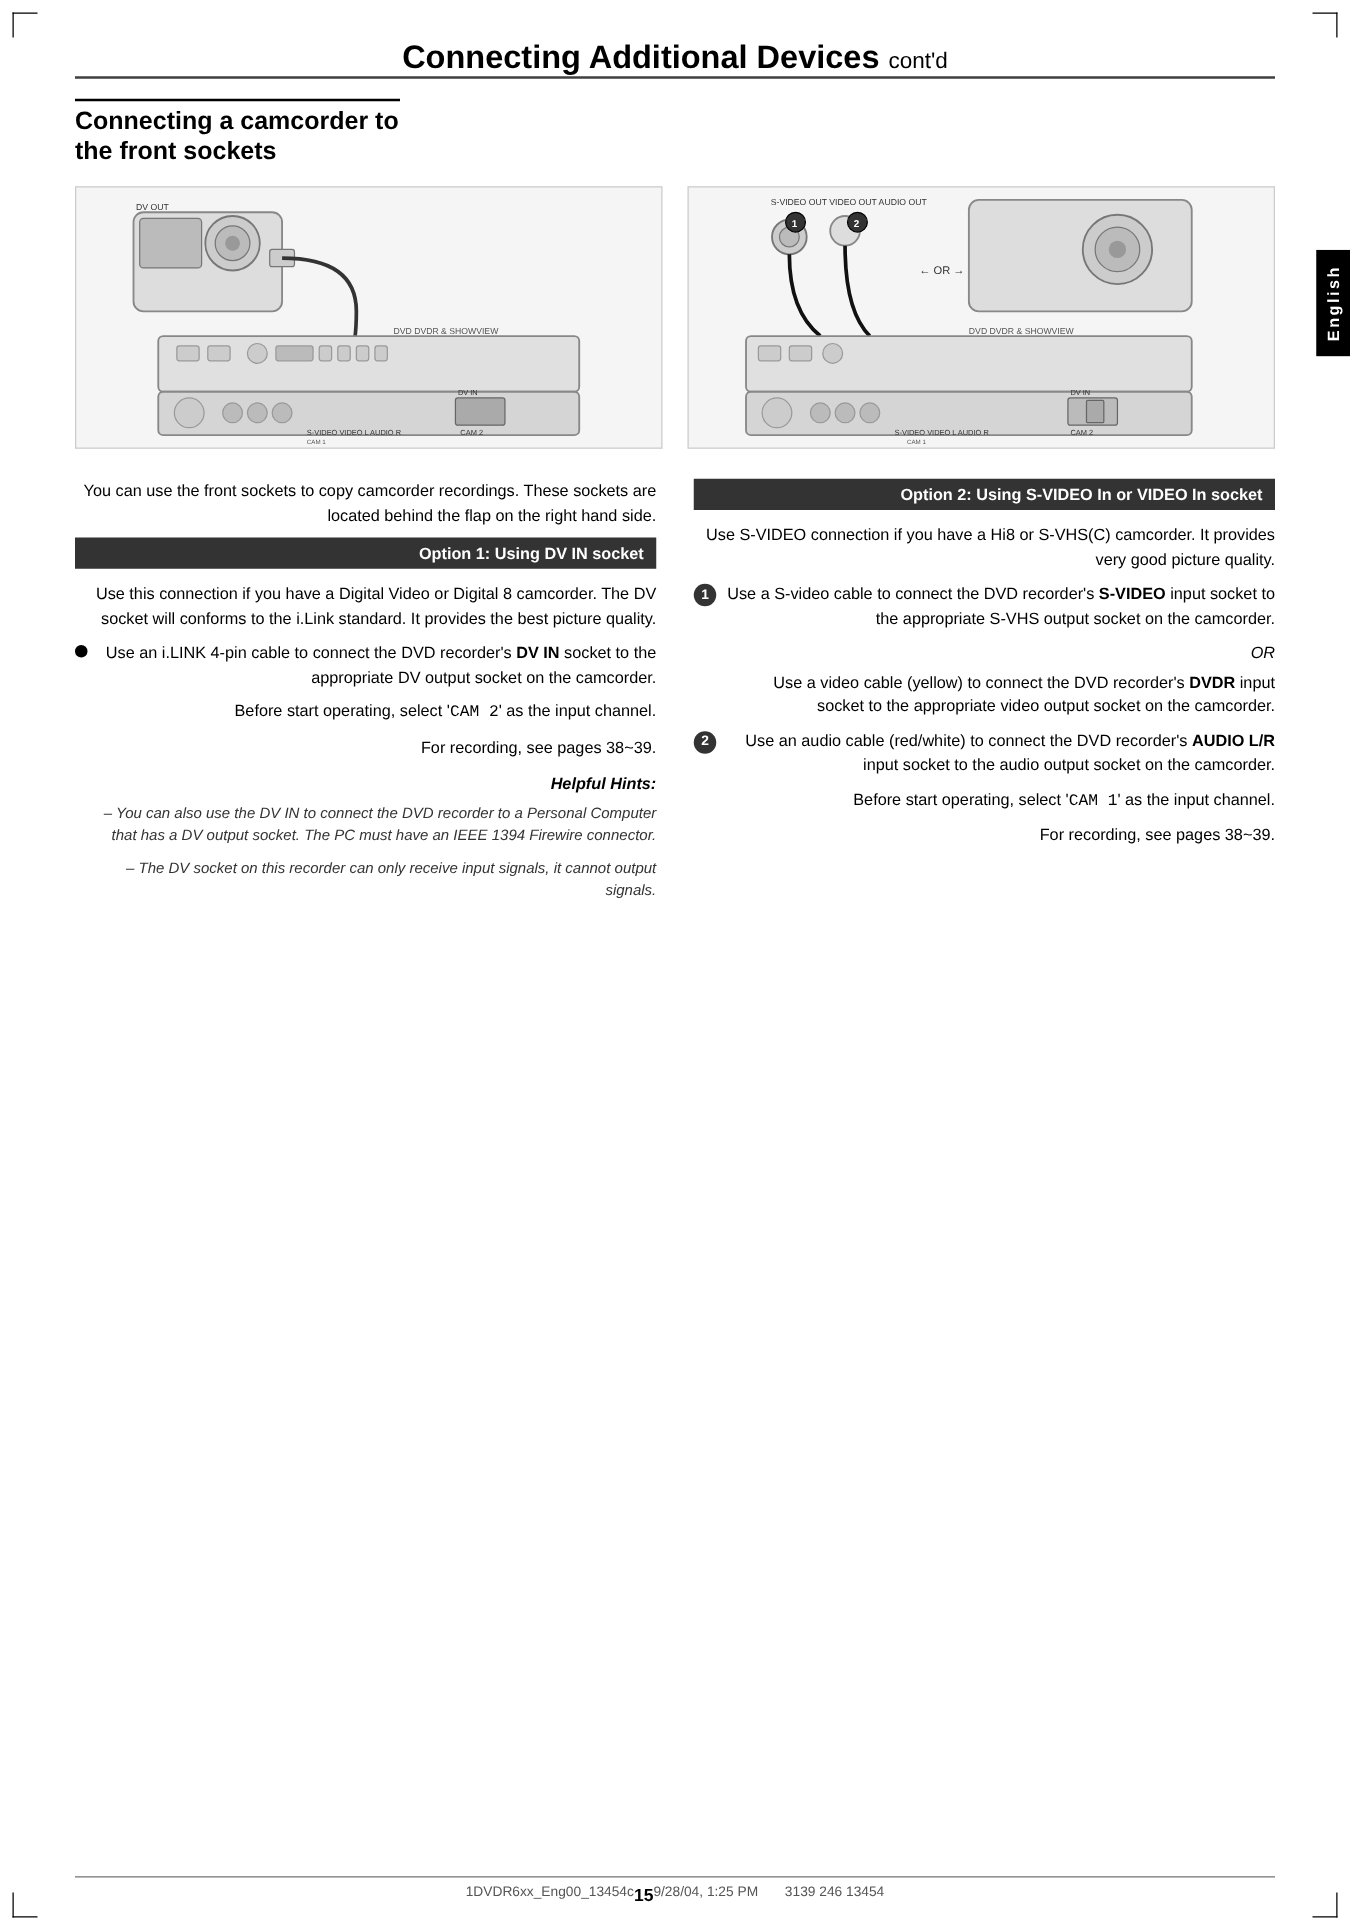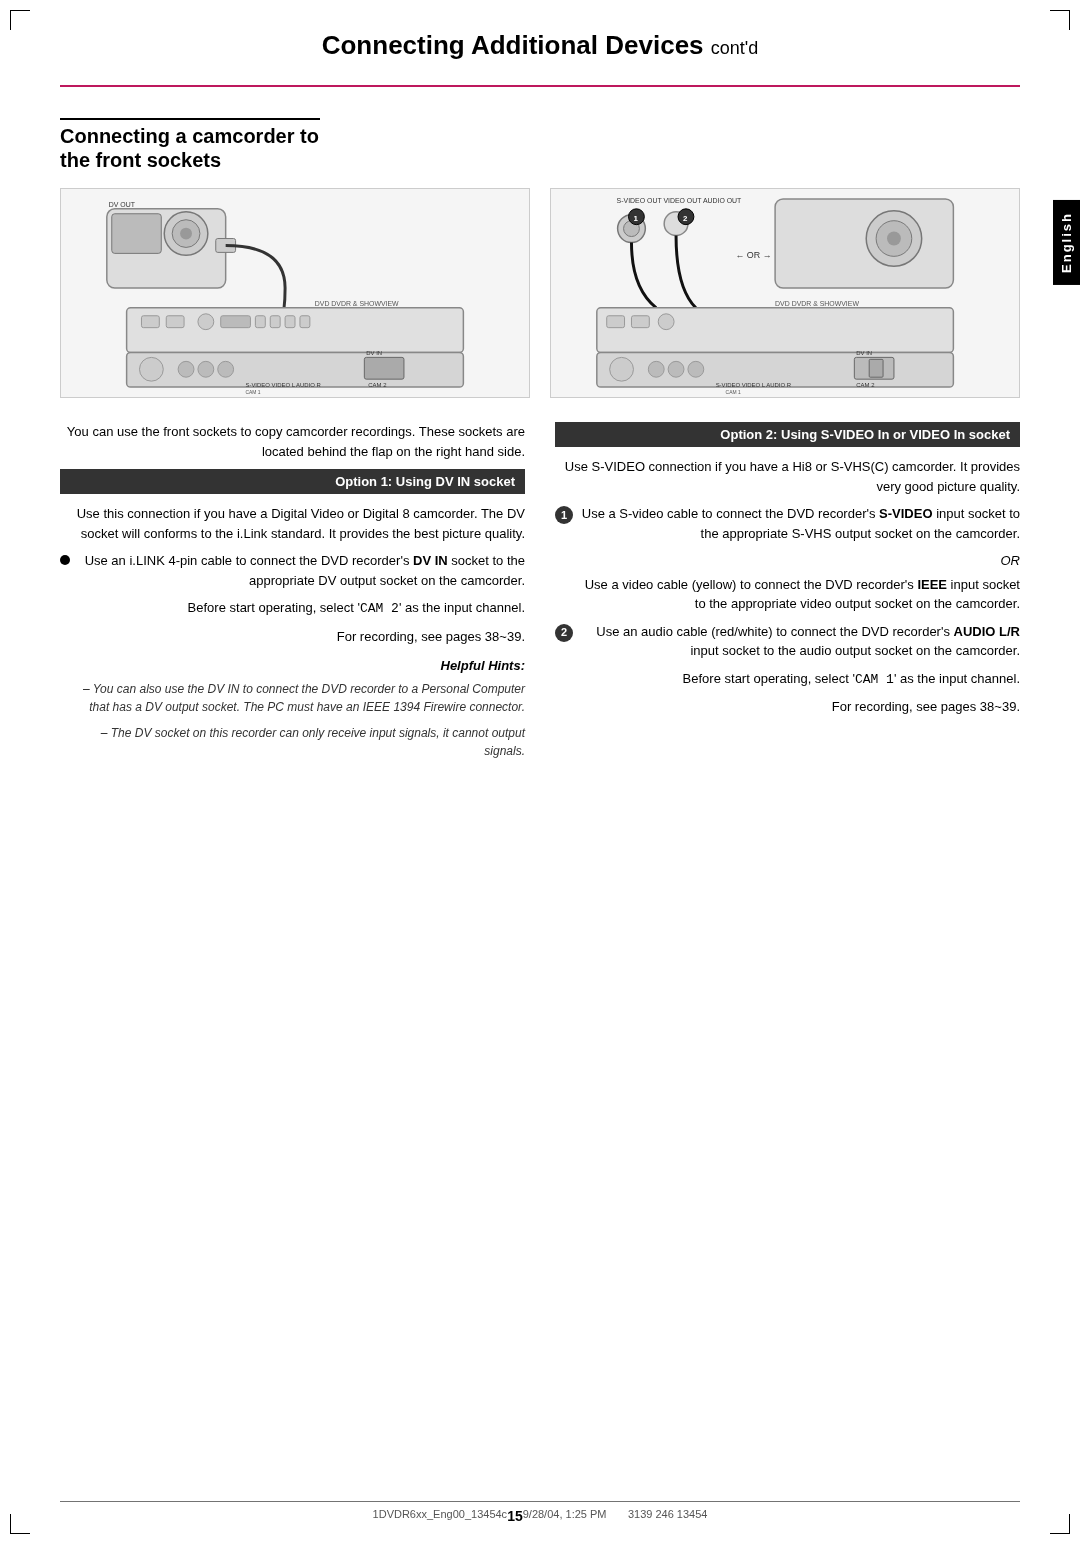--- a/index.html
+++ b/index.html
@@ -47,23 +47,23 @@
       font-size: 13px;
       font-weight: bold;
       letter-spacing: 2px;
     }
 
     
     .main-title {
       text-align: center;
       font-size: 26px;
       font-weight: bold;
-      padding-bottom: 24px;
-      border-bottom: 2px solid #be185d;
-      margin-bottom: 31px;
+      padding-bottom: 0;
+      border-bottom: 2px solid #404040;
+      margin-bottom: 16px;
     }
     .main-title .cont {
       font-size: 18px;
       font-weight: normal;
     }
 
     
     .section-heading {
       font-size: 20px;
       font-weight: bold;
@@ -361,21 +361,21 @@
       <p>Use S-VIDEO connection if you have a Hi8 or S-VHS(C) camcorder. It provides very good picture quality.</p>
 
 
       <div class="bullet-item">
         <span class="circle-num">1</span>
         <span>Use a S-video cable to connect the DVD recorder's <strong>S-VIDEO</strong> input socket to the appropriate S-VHS output socket on the camcorder.</span>
       </div>
 
       <p class="or-text italic">OR</p>
 
-      <p style="margin-left:26px; font-size:13px; line-height:1.5; margin-bottom:8px;">Use a video cable (yellow) to connect the DVD recorder's <strong>IEEE</strong> input socket to the appropriate video output socket on the camcorder.</p>
+      <p style="margin-left:26px; font-size:13px; line-height:1.5; margin-bottom:8px;">Use a video cable (yellow) to connect the DVD recorder's <strong>DVDR</strong> input socket to the appropriate video output socket on the camcorder.</p>
 
       <div class="bullet-item">
         <span class="circle-num">2</span>
         <span>Use an audio cable (red/white) to connect the DVD recorder's <strong>AUDIO L/R</strong> input socket to the audio output socket on the camcorder.</span>
       </div>
 
       <p>
         Before start operating, select '<span class="cam-code">CAM 1</span>' as the input channel.
       </p>
       <p>For recording, see pages 38~39.</p>

